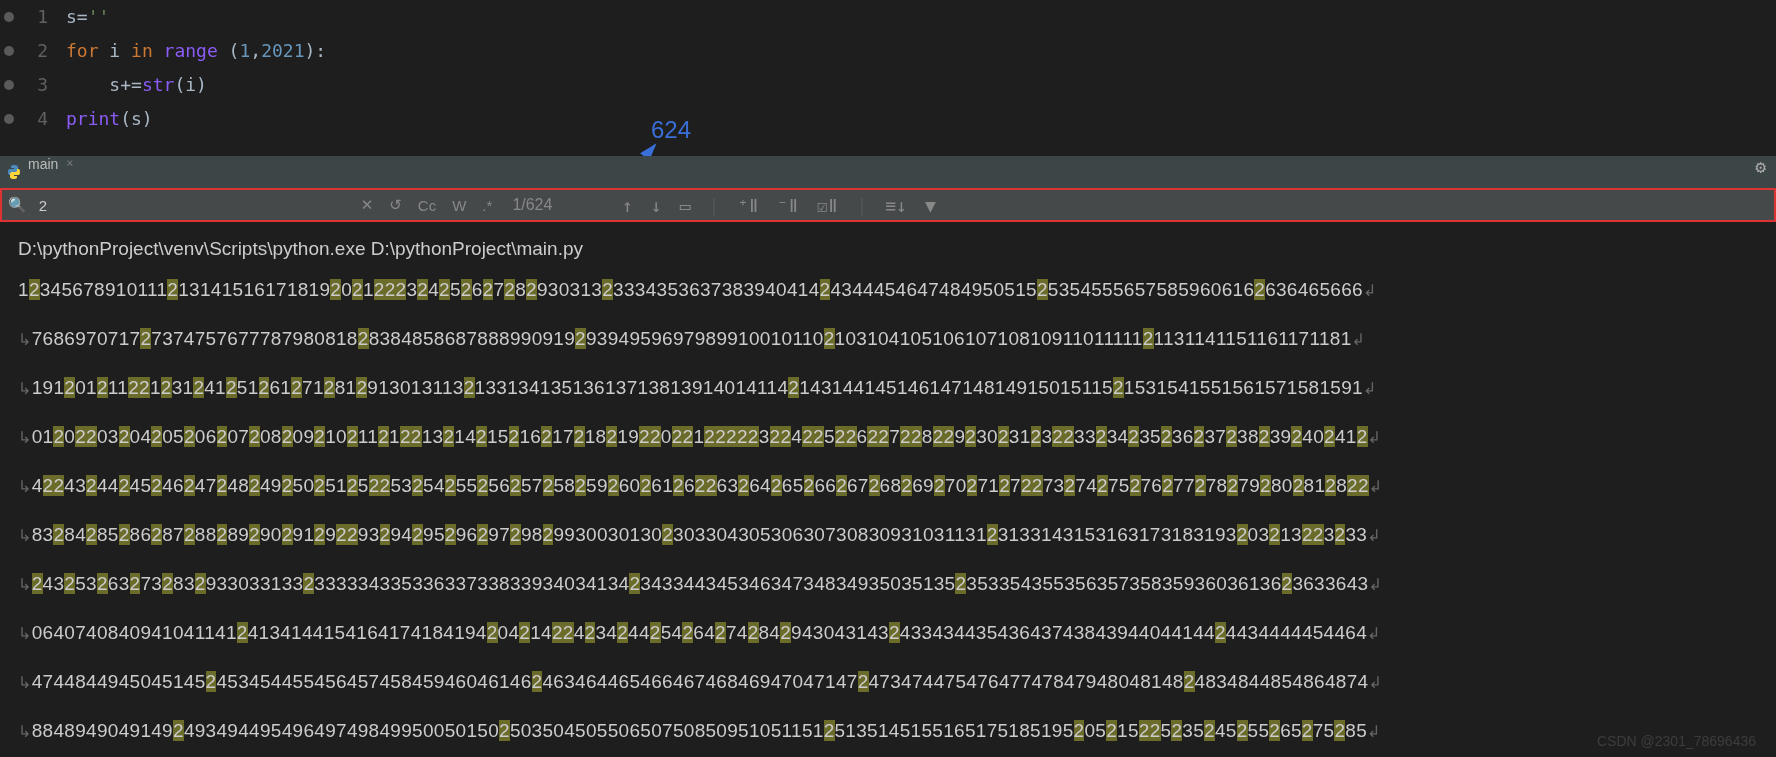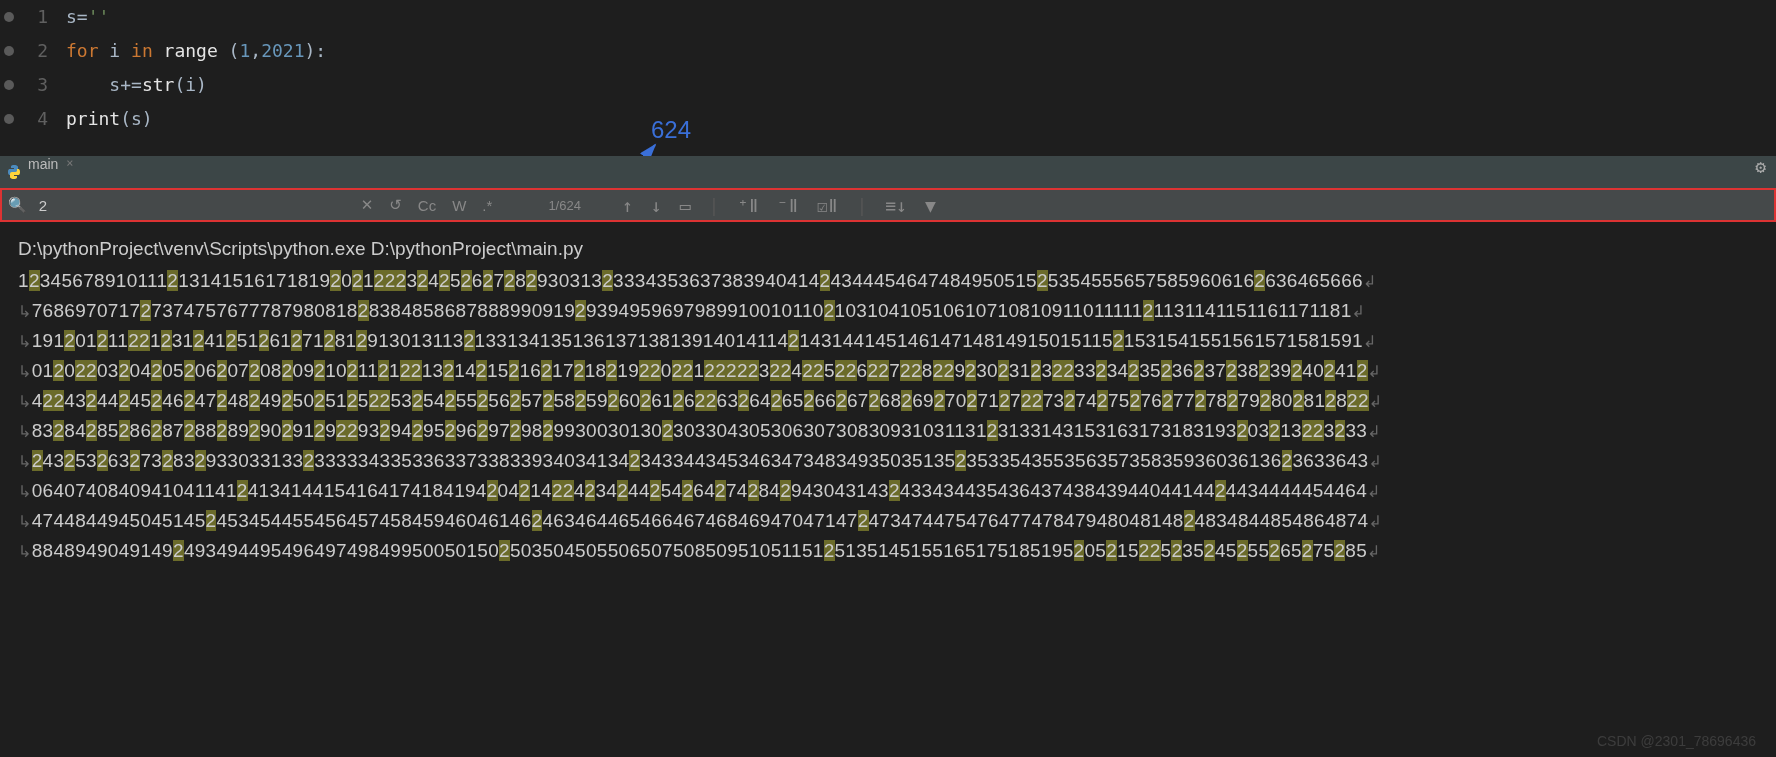--- a/index.html
+++ b/index.html
@@ -2,44 +2,44 @@
 <html><head>
 <meta charset="utf-8">
 <style>
 html,body{margin:0;padding:0;background:#1e1e1e;color:#ccc;font-family:Consolas,monospace;font-size:18px;width:1776px;height:757px;overflow:hidden}
 .code-area{background:#1e1e1e;padding:0 0 20px 0}
 .code-line{display:flex;line-height:34px}
 .gutter{width:48px;text-align:right;color:#606060;padding-right:18px;position:relative}
 .gutter.circle::before{content:"";width:10px;height:10px;background:#5a5a5a;border-radius:50%;position:absolute;left:4px;top:12px}
 .code{white-space:pre}
 .kw{color:#cc7832}
-.fn{color:#e5e5e5}
+.fn{color:#8b5cf6}
 .str{color:#6a8759}
 .num{color:#6897bb}
 .op{color:#a9b7c6}
 .id{color:#a9b7c6}
 
 .tabbar{background:#3c4647;height:32px;display:flex;position:relative}
 .py-icon{display:inline-flex;align-items:center;margin-left:6px}
 .tab-label{color:#bbb;margin-left:6px;font-size:14px;font-family:sans-serif}
 .tab-close{color:#777;margin-left:8px;font-size:12px}
 .gear{position:absolute;right:10px;color:#aaa}
 
 .findbar{background:#45494a;height:34px;display:flex;align-items:center;position:relative;border:2px solid #d33;box-sizing:border-box}
 .findbar .search-icon{color:#999;margin-left:6px;font-size:15px}
 .findbar input{background:transparent;border:none;color:#ccc;font-size:15px;margin-left:10px;width:320px;outline:none;font-family:sans-serif}
 .find-tools{display:flex;align-items:center;gap:16px;color:#888;font-size:15px;font-family:sans-serif}
-.find-count{color:#888;font-size:13px;margin-left:56px;margin-right:12px;font-family:sans-serif}
+.find-count{color:#888;font-size:16px;margin-left:20px;margin-right:12px;font-family:sans-serif}
 .toolbar-right{position:absolute;left:620px;display:flex;align-items:center;gap:18px;color:#888}
 .toolbar-right span{cursor:pointer}
 .annot-text{position:absolute;left:651px;top:116px;color:#3a6fd8;font-size:24px;font-family:sans-serif}
 
 .console{background:#1e1e1e;padding:10px 18px;font-family:Liberation Sans, sans-serif;font-size:19px}
 .console .cmd{color:#ccc;line-height:34px}
-.console .out{color:#ccc;line-height:29px;letter-spacing:0.3px;position:relative;white-space:nowrap}
+.console .out{color:#ccc;line-height:48px;letter-spacing:0.3px;position:relative;white-space:nowrap}
 .console .out span.hl{background:#6b6b2a;color:#ccc}
 .wrap-mark{color:#666;font-size:16px}
 .watermark{position:absolute;right:20px;bottom:8px;color:rgba(200,200,200,.18);font-size:14px;font-family:sans-serif}
 </style>
 </head>
 <body>
 
 <div class="code-area">
   <div class="code-line">
     <div class="gutter circle">1</div>

